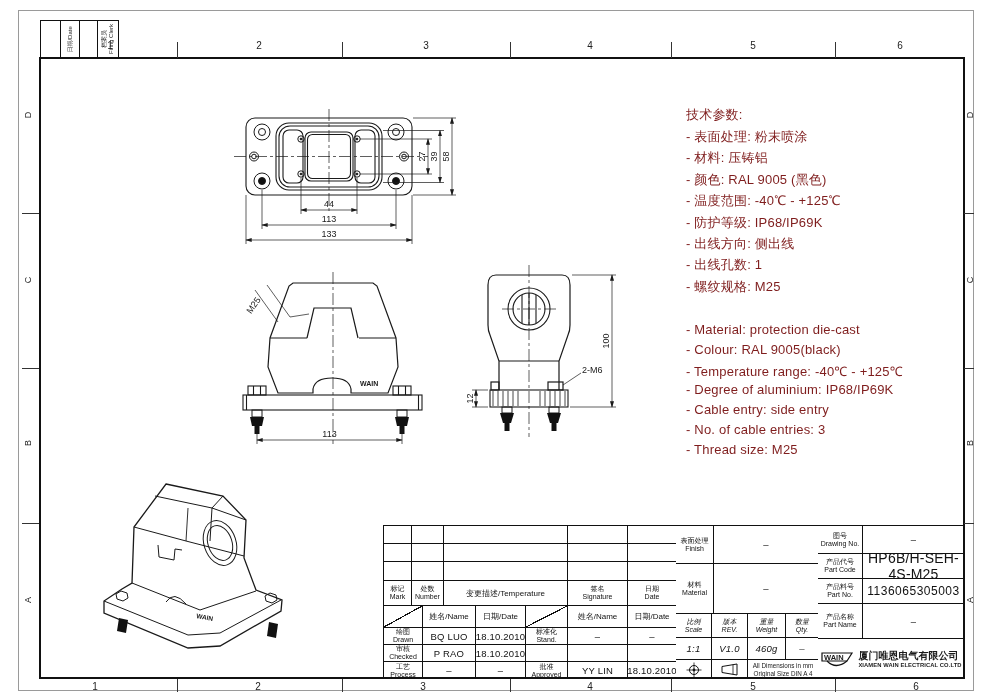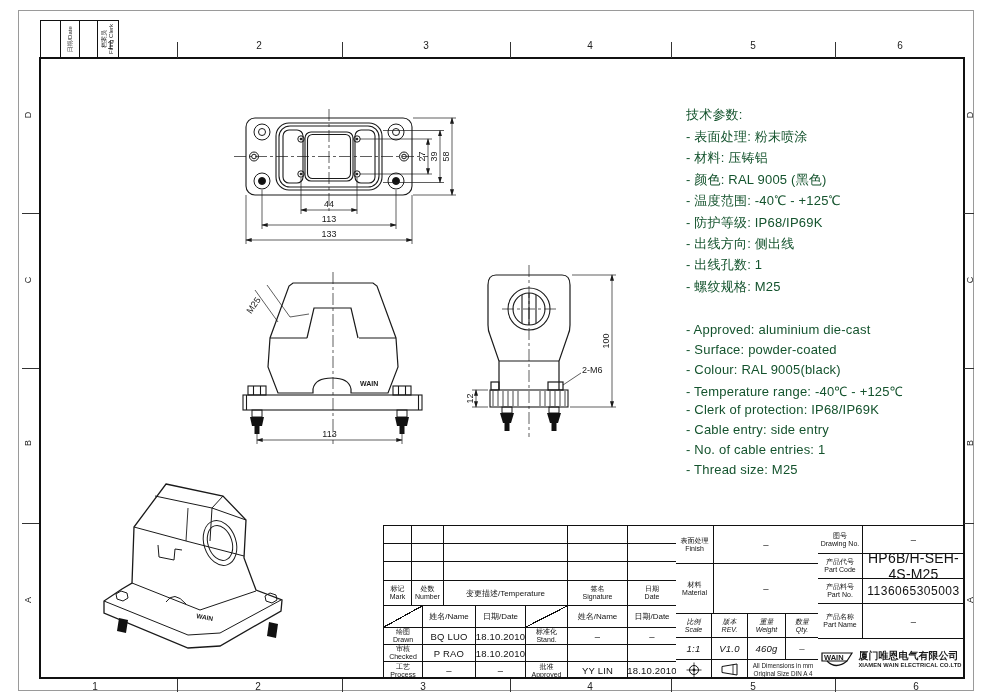--- a/index.html
+++ b/index.html
@@ -11,21 +11,21 @@
   .zone-num{font-size:10px;color:#222;transform:translateX(-50%);}
   .zone-letter{font-size:9px;color:#222;transform:rotate(-90deg);}
   .tickv{width:1px;background:#333;}
   .tickh{height:1px;background:#333;}
   
   .filing{left:40px;top:20px;width:79px;height:38px;border:1px solid #111;box-sizing:border-box;display:flex;}
   .filing .fcell{border-right:1px solid #111;height:100%;display:flex;align-items:center;justify-content:center;overflow:hidden;}
   .filing .fcell:last-child{border-right:none;}
   .vtext{transform:rotate(-90deg);font-size:6px;white-space:nowrap;line-height:1.15;text-align:center;color:#222;}
   
-  .spec{left:686px;width:285px;font-size:13px;color:#14532d;letter-spacing:.2px;}
+  .spec{left:686px;width:285px;font-size:13px;color:#7f1d1d;letter-spacing:.2px;}
   .spec .t{margin-bottom:4px;}
   .spec-cn .l{height:21.4px;}
   .spec-en .l{height:20px;}
   
   .tb{left:383px;top:525px;width:581px;height:153px;border:1px solid #111;box-sizing:border-box;background:#fff;}
   .tb *{box-sizing:border-box;}
   .cell{border-right:1px solid #111;border-bottom:1px solid #111;display:flex;align-items:center;justify-content:center;
         overflow:hidden;text-align:center;}
   .nob{border-bottom:none;} .nor{border-right:none;}
   .lbl2{flex-direction:column;line-height:1.12;font-size:7px;color:#111;}
@@ -297,27 +297,26 @@
     <div class="l">- 表面处理: 粉末喷涂</div>
     <div class="l">- 材料: 压铸铝</div>
     <div class="l">- 颜色: RAL 9005 (黑色)</div>
     <div class="l">- 温度范围: -40℃ - +125℃</div>
     <div class="l">- 防护等级: IP68/IP69K</div>
     <div class="l">- 出线方向: 侧出线</div>
     <div class="l">- 出线孔数: 1</div>
     <div class="l">- 螺纹规格: M25</div>
   </div>
   <div class="abs spec spec-en" style="top:322px">
-    <div class="l">- Approved: aluminium die-cast</div>
-    <div class="l">- Surface: powder-coated</div>
+    <div class="l">- Material: protection die-cast</div>
     <div class="l">- Colour: RAL 9005(black)</div>
     <div class="l">- Temperature range: -40℃ - +125℃</div>
-    <div class="l">- Clerk of protection: IP68/IP69K</div>
+    <div class="l">- Degree of aluminium: IP68/IP69K</div>
     <div class="l">- Cable entry: side entry</div>
-    <div class="l">- No. of cable entries: 1</div>
+    <div class="l">- No. of cable entries: 3</div>
     <div class="l">- Thread size: M25</div>
   </div>
 
   <div class="abs tb">
 
     <div class="grid" style="left:0;top:0;width:292px;height:80px;grid-template-columns:28px 32px 124px 60px 48px;grid-template-rows:18px 18px 19px 25px;">
       <div class="cell"></div>
         <div class="cell"></div>
         <div class="cell"></div>
         <div class="cell"></div>

